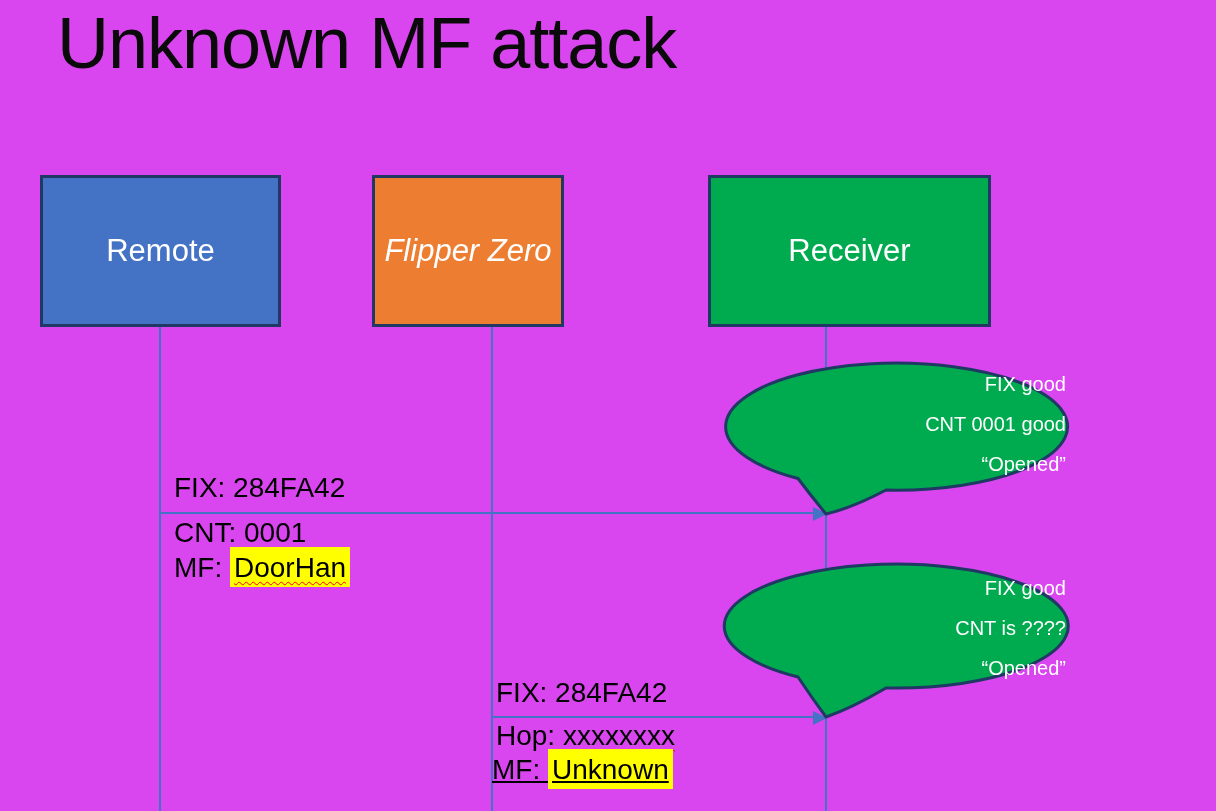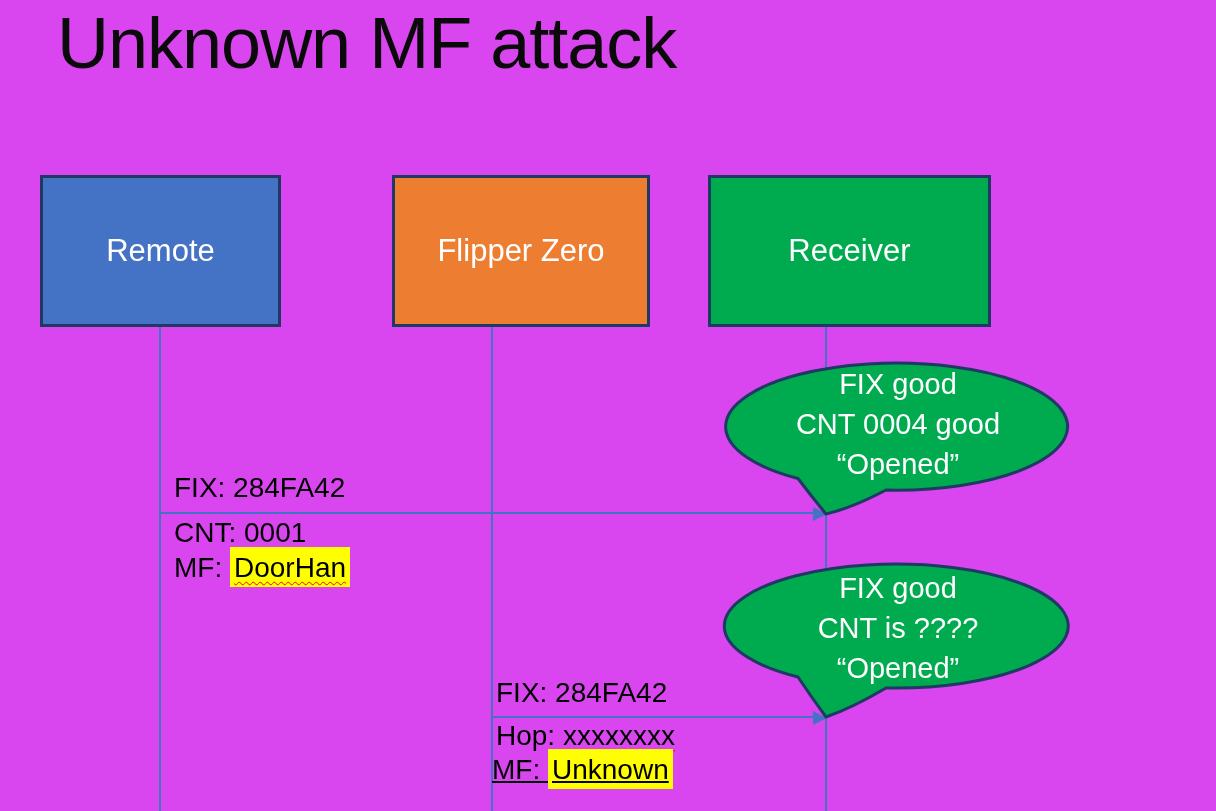--- a/index.html
+++ b/index.html
@@ -23,21 +23,21 @@
     position:absolute;
     top:175px;height:152px;
     border:3px solid #1F3864;
     box-sizing:border-box;
     display:flex;align-items:center;justify-content:center;
     color:#ffffff;
     font-size:31px;
     white-space:nowrap;
   }
   .actor-remote{left:40px;width:241px;background:#4472C4;}
-  .actor-flipper{left:392px;width:258px;background:#ED7D31;}
+  .actor-flipper{left:372px;width:192px;background:#ED7D31;font-style:italic;}
   .actor-receiver{left:708px;width:283px;background:#00AB50;}
   .lifeline{
     position:absolute;
     top:327px;height:484px;width:2px;
     background:#4472C4;
     z-index:1;
   }
   .lifeline-remote{left:159px;}
   .lifeline-flipper{left:491px;}
   .lifeline-receiver{left:825px;}
@@ -77,23 +77,23 @@
     text-decoration-color:#FF0000;
     text-decoration-thickness:1px;
     text-underline-offset:4px;
   }
   .bubble-svg{position:absolute;z-index:5;}
   .bubble1-svg{left:720px;top:356px;width:358px;height:168px;}
   .bubble2-svg{left:720px;top:556px;width:358px;height:170px;}
   .bubble-text{
     position:absolute;
     width:336px;
-    text-align:center;
+    text-align:right;
     color:#ffffff;
-    font-size:29px;line-height:40px;
+    font-size:20px;line-height:40px;
     z-index:6;
     white-space:nowrap;
   }
   .bubble1-text{left:730px;top:364px;}
   .bubble2-text{left:730px;top:568px;}
 </style>
 </head>
 <body>
 
 <div id="slide">
@@ -124,21 +124,21 @@
   <div class="arrowhead arrowhead2"></div>
   <div class="msg-label m2-l1">FIX: 284FA42</div>
   <div class="msg-label m2-l2"><span>Hop: </span><span class="misspell">xxxxxxxx</span></div>
   <div class="msg-label m2-l3"><span>MF: </span><span class="hl">Unknown</span></div>
 
   <svg class="bubble-svg bubble1-svg" viewBox="0 0 358 168">
     <path stroke="#1F3864" stroke-width="3" stroke-linejoin="round" d="M 78 122.5 A 171 63.5 0 1 1 166 134 Q 132 152 106 158 Q 92 141 78 122.5 Z" fill="#00AB50"></path>
   </svg>
   <div class="bubble-text bubble1-text">
     <div>FIX good</div>
-    <div>CNT 0004 good</div>
+    <div>CNT 0001 good</div>
     <div>“Opened”</div>
   </div>
 
   <svg class="bubble-svg bubble2-svg" viewBox="0 0 358 170">
     <path stroke="#1F3864" stroke-width="3" stroke-linejoin="round" d="M 78 121 A 172 62 0 1 1 166 132 Q 132 152 106 161 Q 92 142 78 121 Z" fill="#00AB50"></path>
   </svg>
   <div class="bubble-text bubble2-text">
     <div>FIX good</div>
     <div>CNT is ????</div>
     <div>“Opened”</div>

